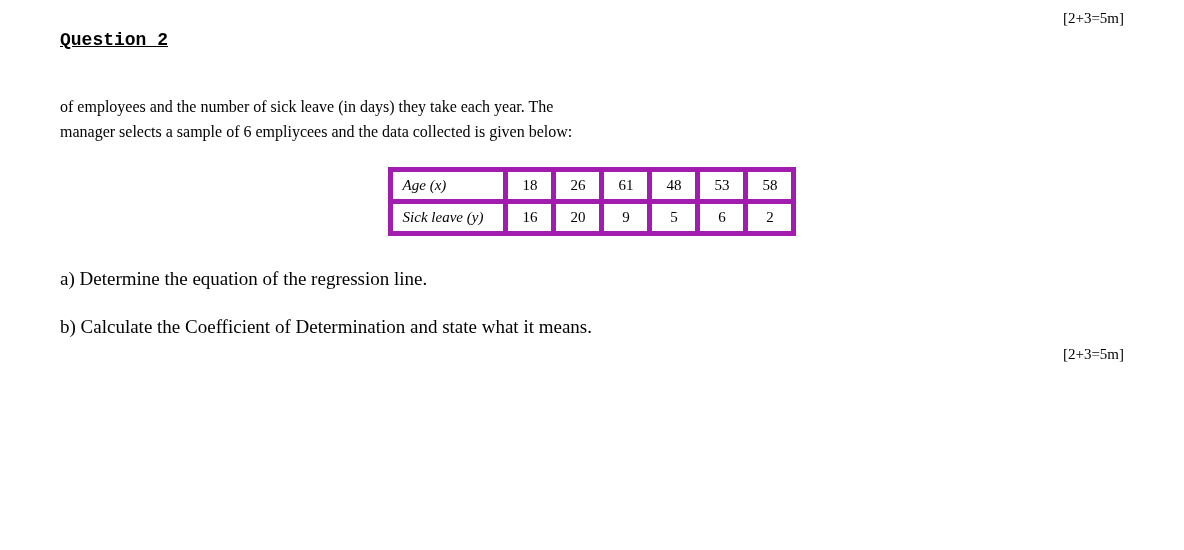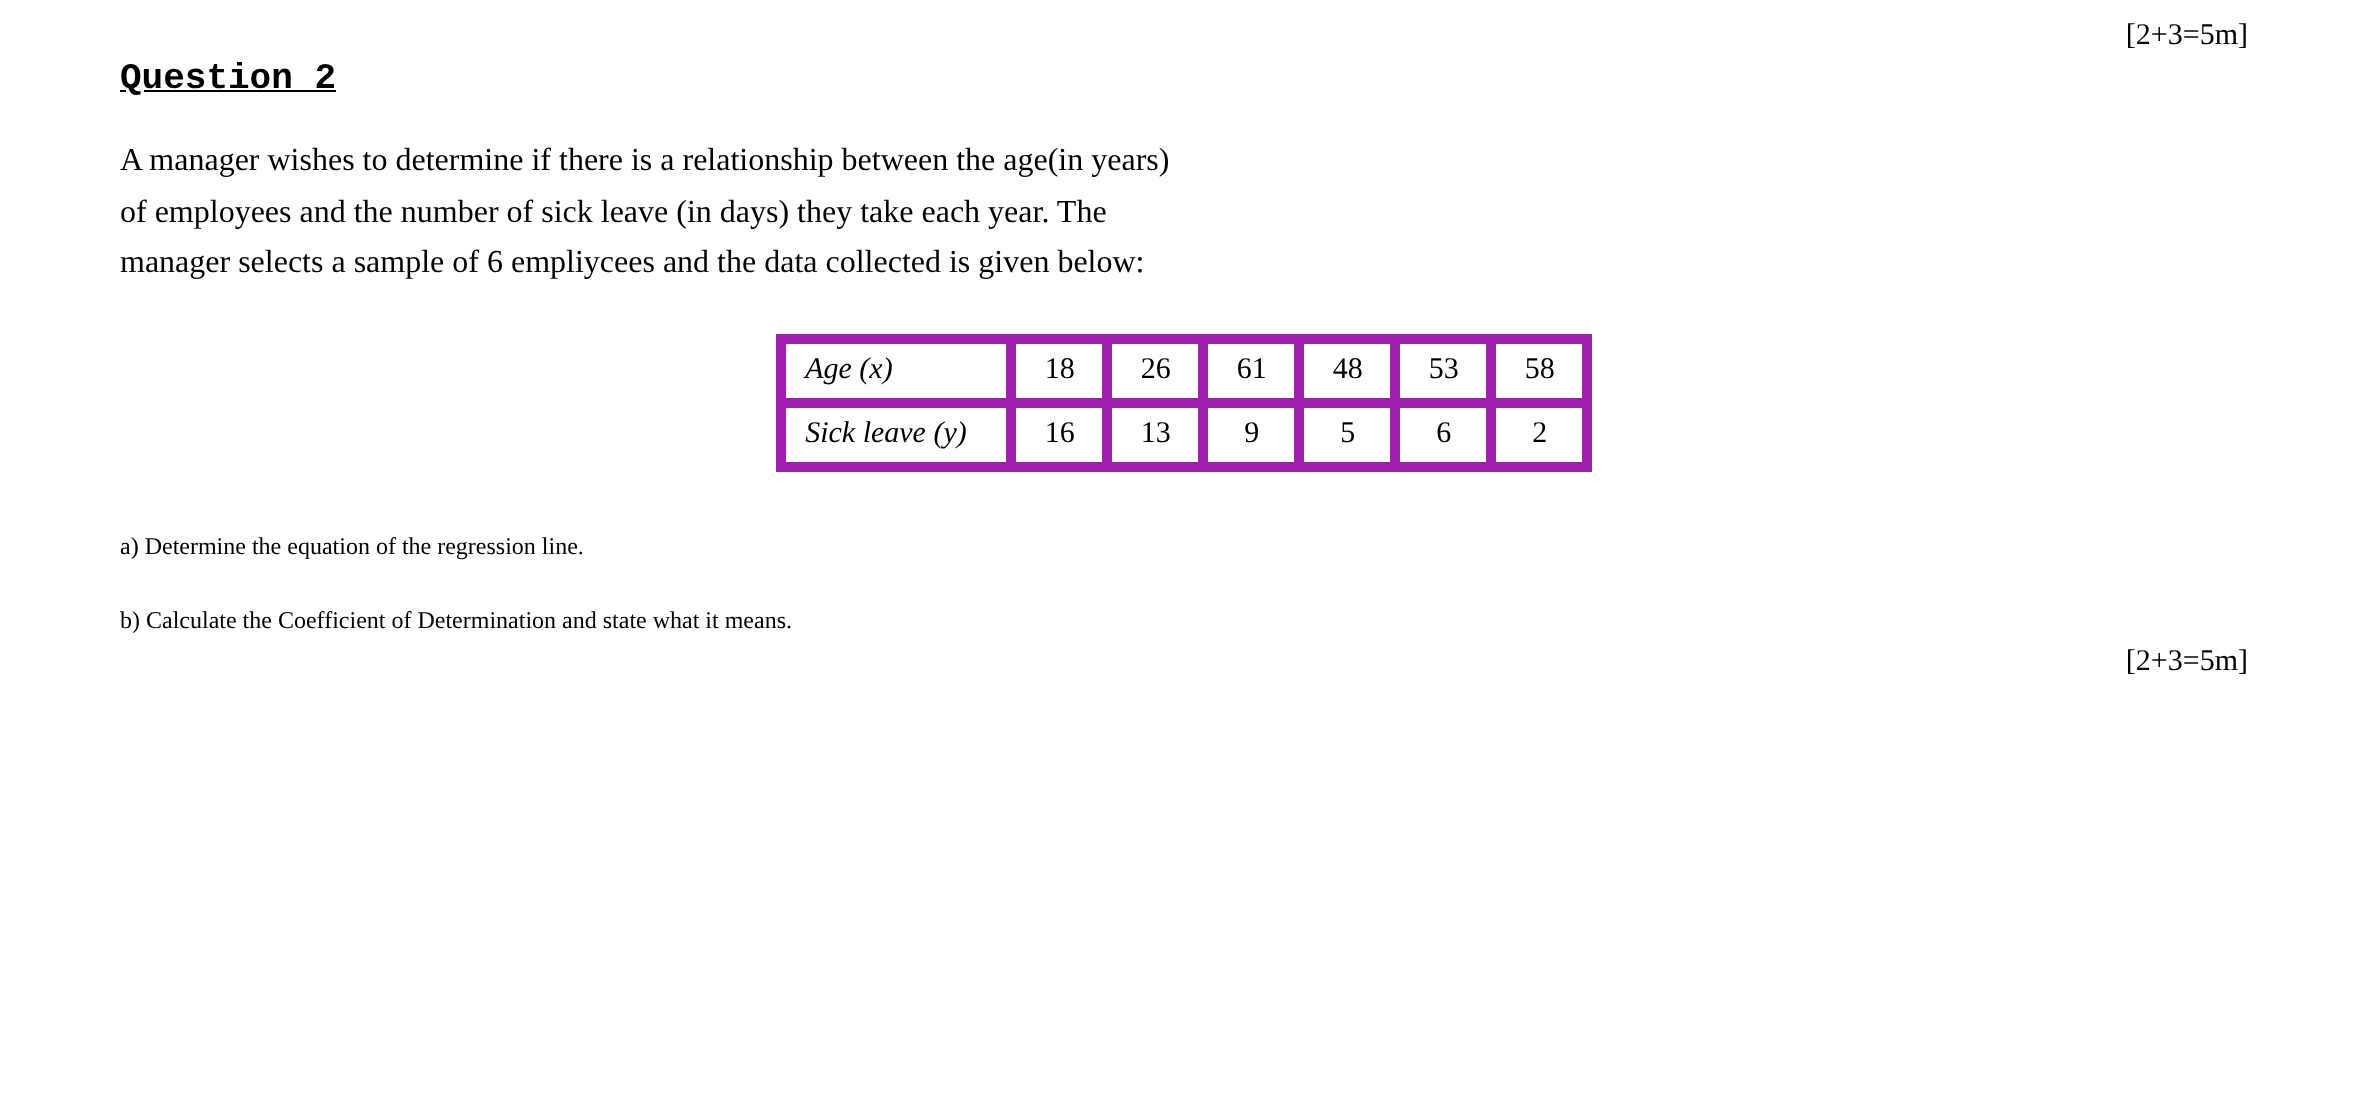--- a/index.html
+++ b/index.html
@@ -68,21 +68,21 @@
     }
 
     .data-table td:first-child {
       text-align: left;
       padding-left: 10px;
       padding-right: 20px;
       font-style: italic;
     }
 
     .sub-question {
-      font-size: 12px;
+      font-size: 19px;
       margin-bottom: 18px;
       font-family: Georgia, serif;
       line-height: 1.6;
     }
 
     .bottom-right-mark {
       position: absolute;
       bottom: 18px;
       right: 60px;
       font-family: Georgia, serif;
@@ -92,41 +92,41 @@
 </head>
 <body>
 
 <div class="page-container">
 
   <div class="top-right-ref">[2+3=5m]</div>
 
   <div class="question-title">Question 2</div>
 
   <div class="question-body">
-    <span>A manager wishes to determine if there is a relationship between the age(in years)</span><br>
+    <br>
     <span>of employees and the number of sick leave (in days) they take each year.  The</span><br>
     <span>manager selects a sample of 6 empliycees and the data collected is given below:</span>
   </div>
 
   <div class="table-container">
     <table class="data-table">
       <tbody>
         <tr>
           <td>Age (<i>x</i>)</td>
           <td>18</td>
           <td>26</td>
           <td>61</td>
           <td>48</td>
           <td>53</td>
           <td>58</td>
         </tr>
         <tr>
           <td>Sick leave (<i>y</i>)</td>
           <td>16</td>
-          <td>13</td>
+          <td>20</td>
           <td>9</td>
           <td>5</td>
           <td>6</td>
           <td>2</td>
         </tr>
       </tbody>
     </table>
   </div>
 
   <div class="sub-question">a) Determine the equation of the regression line.</div>

